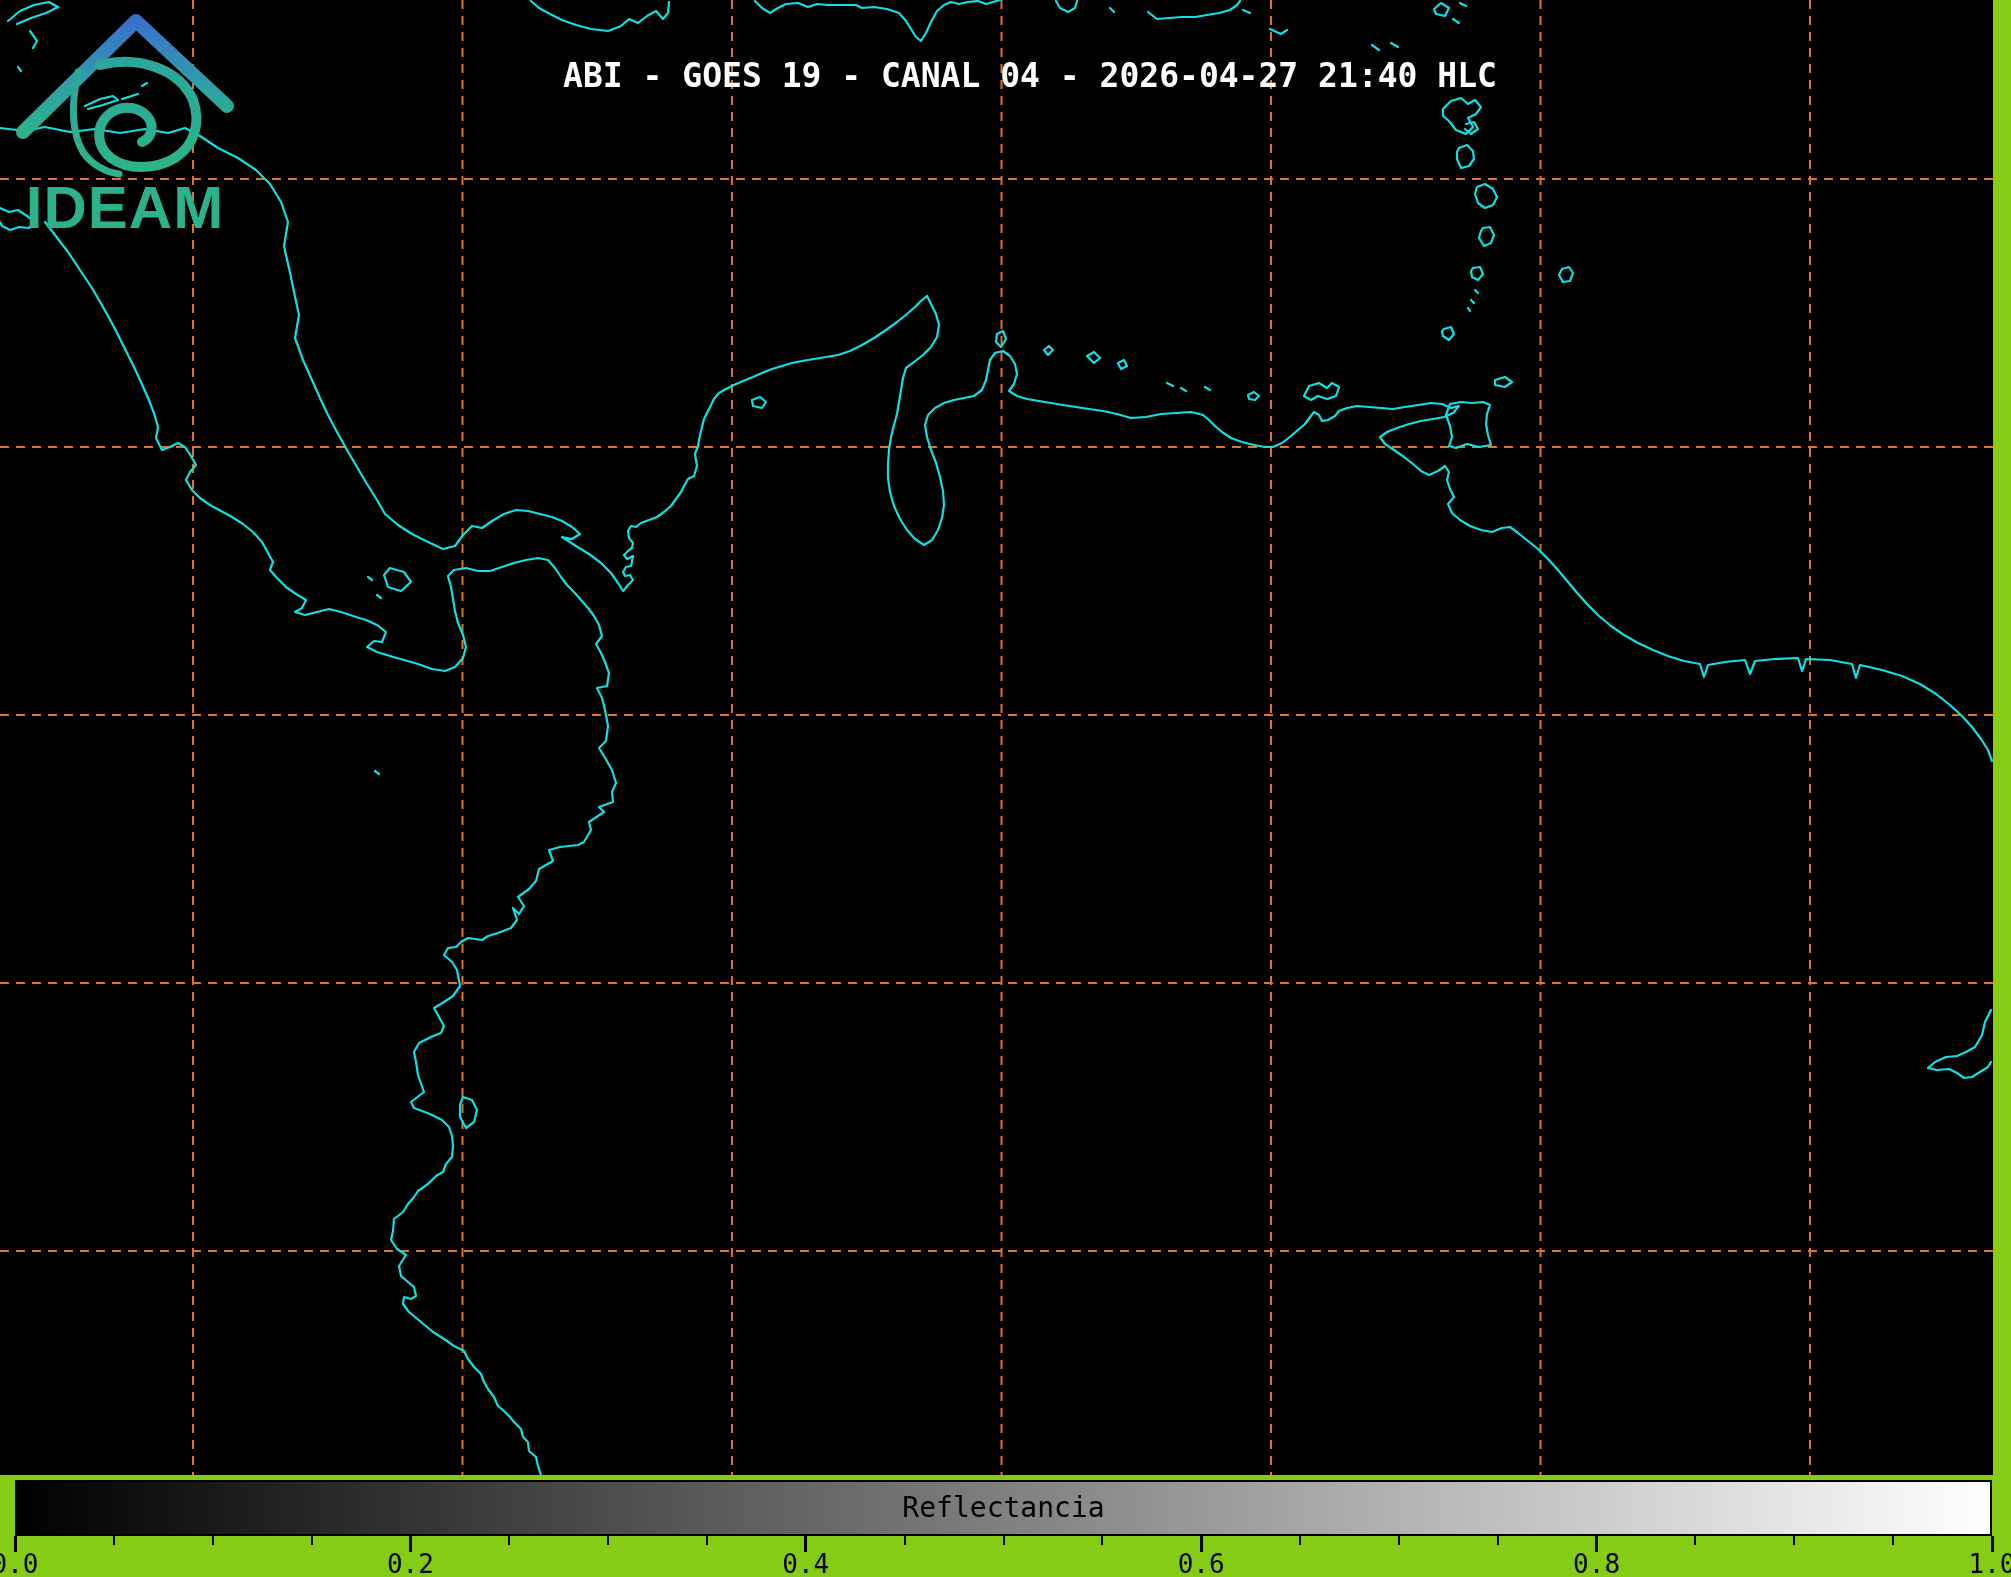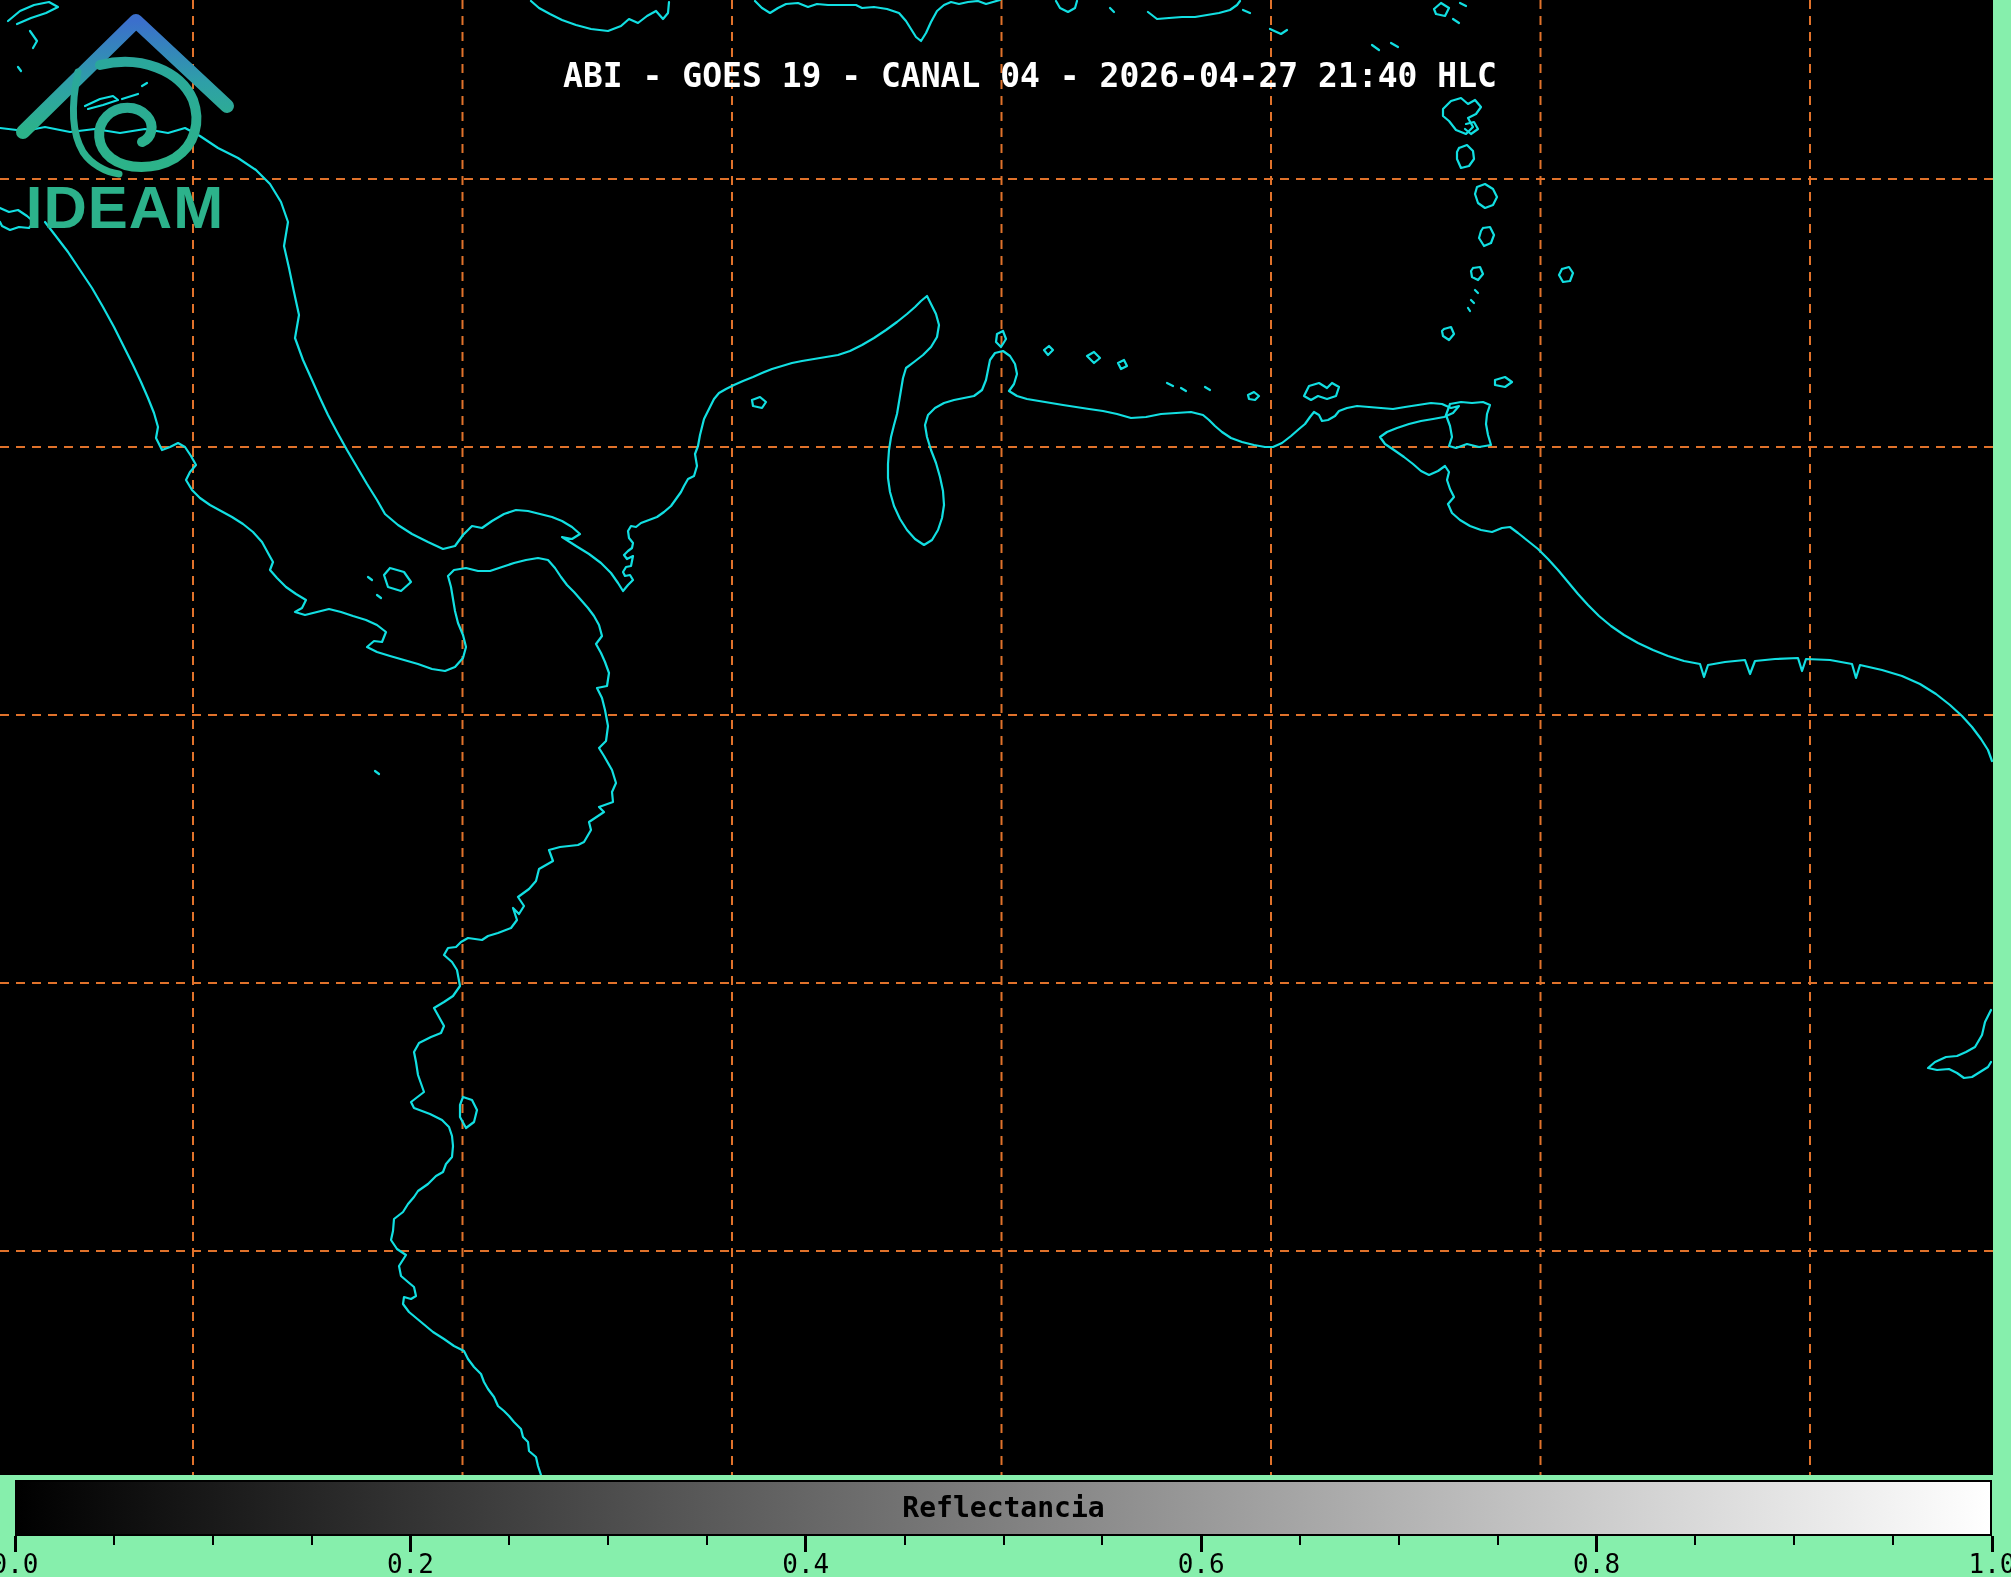--- a/index.html
+++ b/index.html
@@ -1,27 +1,27 @@
 <!DOCTYPE html>
 <html><head>
 <meta charset="utf-8">
 <style>
   html,body{margin:0;padding:0;background:#ffffff;}
-  #figure{position:relative;width:2011px;height:1577px;background:#86efac;overflow:hidden;
+  #figure{position:relative;width:2011px;height:1577px;background:#84cc16;overflow:hidden;
           font-family:"DejaVu Sans Mono", monospace;}
   #map{position:absolute;left:0;top:0;width:1993px;height:1475px;background:#000000;}
   #map svg{position:absolute;left:0;top:0;}
   #map-title{position:absolute;left:1030px;top:56px;transform:translateX(-50%);
              white-space:nowrap;color:#ffffff;font-size:33px;font-weight:bold;
              font-family:"DejaVu Sans Mono", monospace;}
   #logo{position:absolute;left:1645px;top:1240px;width:250px;height:235px;}
   #colorbar{position:absolute;left:15px;top:1480px;width:1973px;height:52px;
             border:2px solid #000;background:linear-gradient(to right,#000000,#ffffff);}
   #colorbar-label{position:absolute;left:50%;top:50%;transform:translate(-50%,-52%);
-                  color:#000;font-size:28px;font-weight:bold;
+                  color:#000;font-size:28px;font-weight:normal;
                   font-family:"DejaVu Sans Mono", monospace;}
   .tick{position:absolute;background:#000;}
   .tick.major{width:3px;height:16px;top:1536px;}
   .tick.minor{width:2px;height:9px;top:1536px;}
   .tick-label{position:absolute;top:1549px;transform:translateX(-50%);color:#000;
               font-size:26px;font-family:"DejaVu Sans Mono", monospace;white-space:nowrap;}
 </style>
 </head>
 <body>
 

